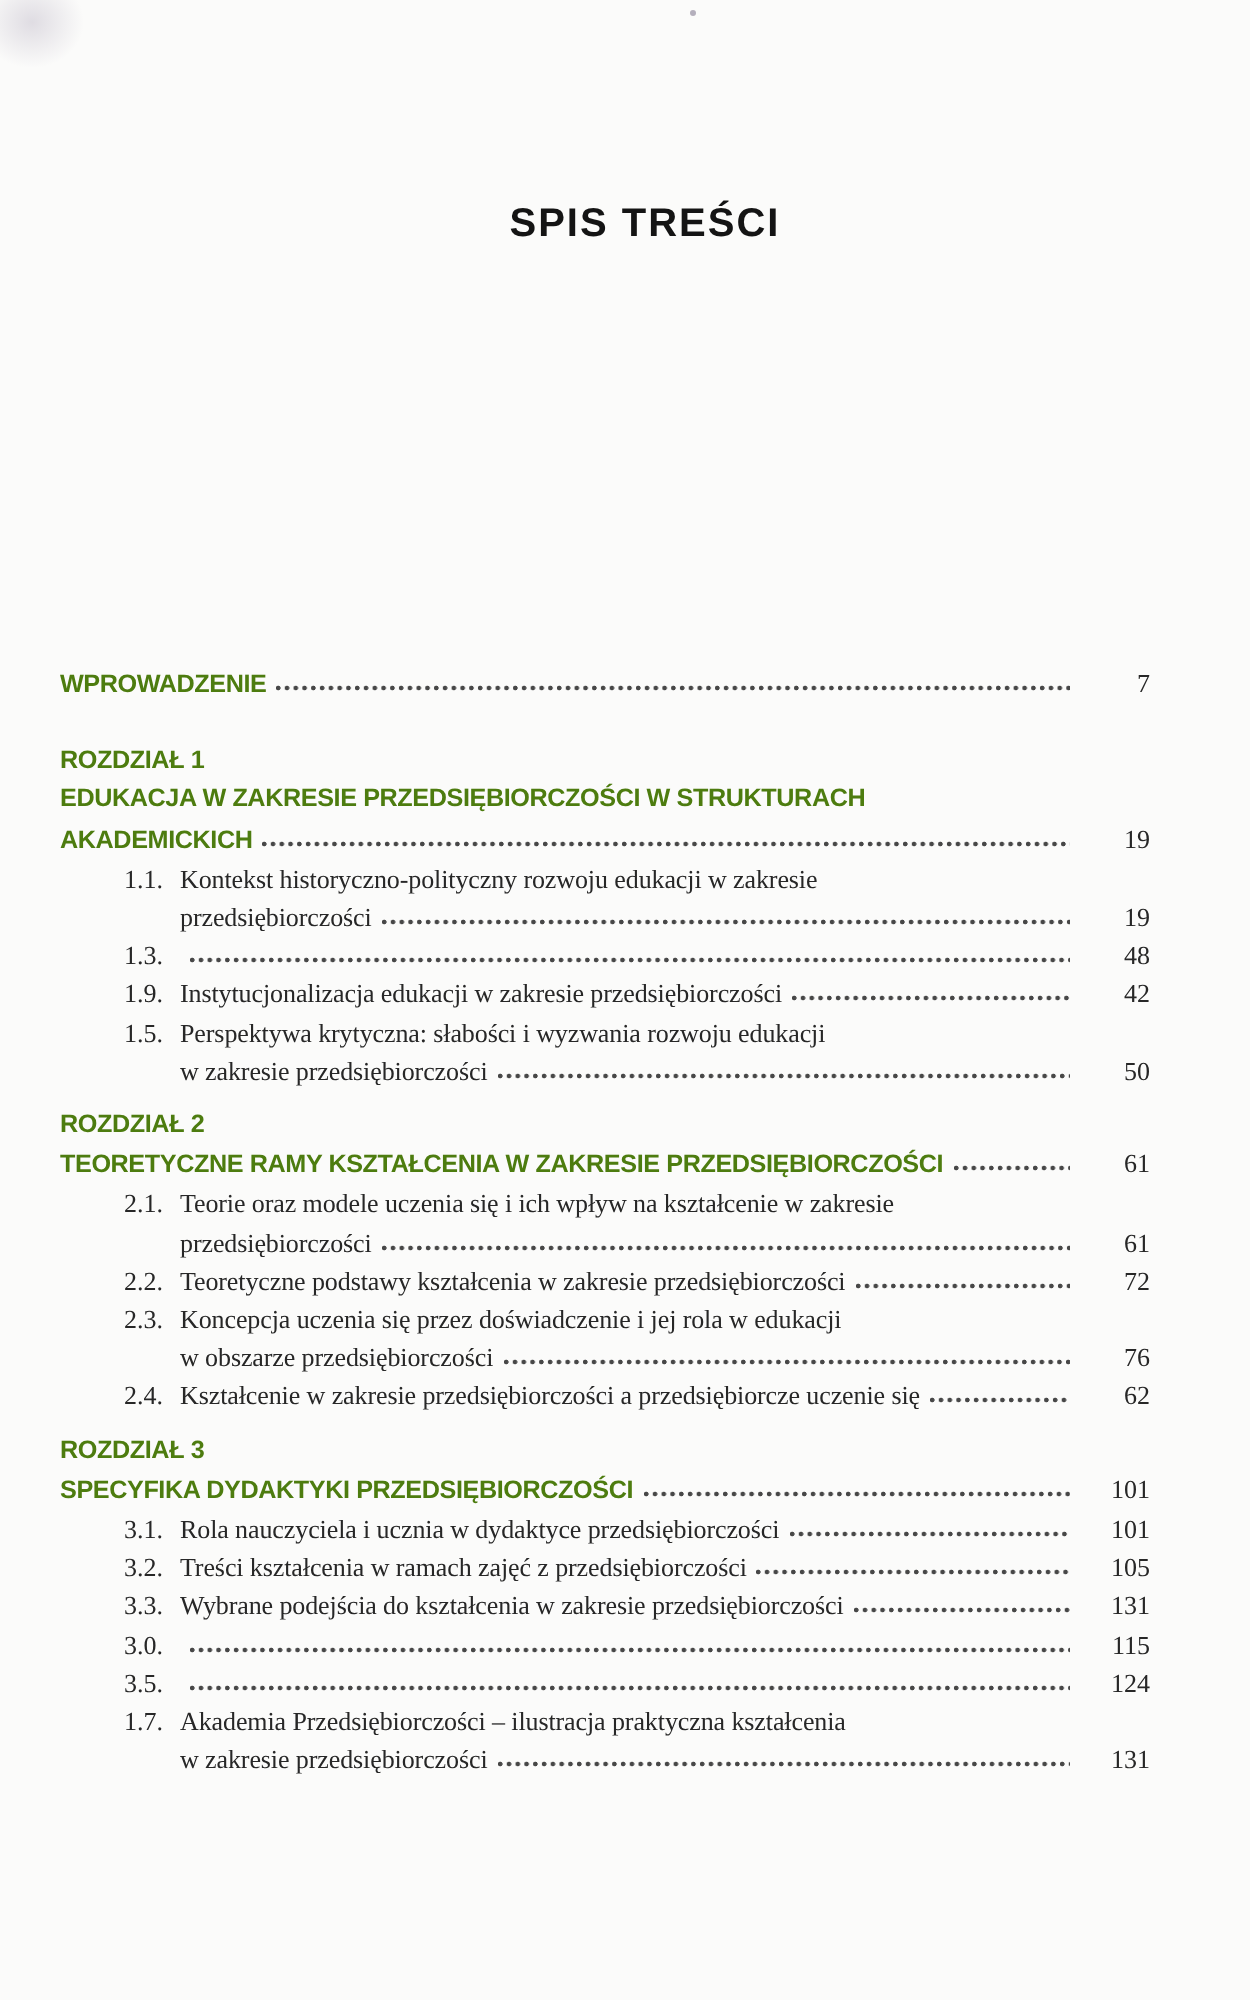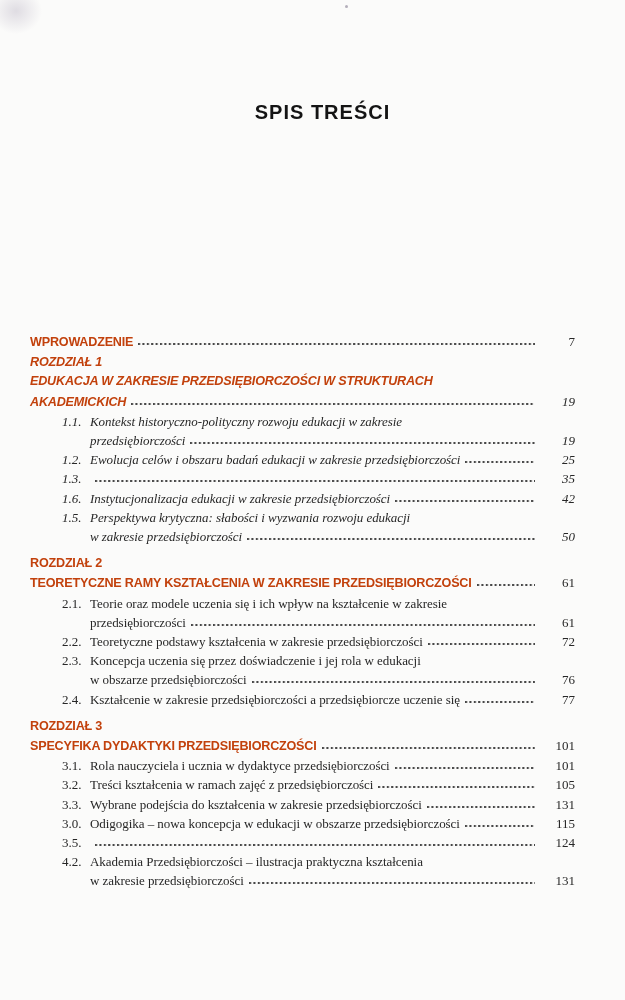--- a/index.html
+++ b/index.html
@@ -22,35 +22,35 @@
   .title{
     margin:0;padding-top:100px;text-align:center;
     font:700 20px/1.2 "Liberation Sans",sans-serif;
     letter-spacing:1px;color:#141414;padding-left:20px;
   }
   .toc{margin:208px 50px 0 30px;}
   .row{display:flex;align-items:baseline;line-height:19.2px;}
   .sans{
     flex:none;white-space:pre;
     font-family:"Liberation Sans",sans-serif;font-weight:700;font-size:12.6px;
-    letter-spacing:-0.2px;color:#c2410c;
+    letter-spacing:-0.2px;color:#4d7c0f;
   }
   .serif{font-family:"Liberation Serif",serif;font-size:13px;color:#272727;}
   .txt{flex:none;white-space:pre;letter-spacing:-0.05px;}
   .num{flex:none;width:28px;}
   .row.entry{margin-left:32px;}
   .row.entry.cont{padding-left:28px;justify-content:center;}
   .leader{
     flex:1;min-width:8px;height:11px;margin:0 6px 0 5px;align-self:baseline;display:inline-block;
     background-image:radial-gradient(circle at 1.1px 9px, var(--dot,#474747) 1px, rgba(0,0,0,0) 1.35px);
     background-size:4.4px 11px;background-repeat:repeat-x;
   }
   .pagenum{flex:none;width:34px;text-align:right;}
   .chapter{margin:8px 0 0 0;}
-  .chapter.first{margin-top:1px;font-style:italic;}
+  .chapter.first{margin-top:19px;}
 </style>
 </head>
 <body>
 
 <div class="page">
   <div class="smudge"></div>
   <div class="speck"></div>
 
   <h1 class="title">SPIS TREŚCI</h1>
 
@@ -76,32 +76,26 @@
           <div class="row entry">
             <span class="num serif">1.1.</span>
             <span class="txt serif">Kontekst historyczno-polityczny rozwoju edukacji w zakresie</span>
           </div>
           <div class="row entry cont">
             <span class="txt serif">przedsiębiorczości</span>
             <span class="leader"></span>
             <span class="pagenum serif">19</span>
           </div>
           <div class="row entry">
-            <span class="num serif">1.2.</span>
-            <span class="txt serif">Ewolucja celów i obszaru badań edukacji w zakresie przedsiębiorczości</span>
+            <span class="num serif">1.3.</span>
             <span class="leader"></span>
-            <span class="pagenum serif">25</span>
+            <span class="pagenum serif">48</span>
           </div>
           <div class="row entry">
-            <span class="num serif">1.3.</span>
-            <span class="leader"></span>
-            <span class="pagenum serif">35</span>
-          </div>
-          <div class="row entry">
-            <span class="num serif">1.6.</span>
+            <span class="num serif">1.9.</span>
             <span class="txt serif">Instytucjonalizacja edukacji w zakresie przedsiębiorczości</span>
             <span class="leader"></span>
             <span class="pagenum serif">42</span>
           </div>
           <div class="row entry">
             <span class="num serif">1.5.</span>
             <span class="txt serif">Perspektywa krytyczna: słabości i wyzwania rozwoju edukacji</span>
           </div>
           <div class="row entry cont">
             <span class="txt serif">w zakresie przedsiębiorczości</span>
@@ -139,21 +133,21 @@
           </div>
           <div class="row entry cont">
             <span class="txt serif">w obszarze przedsiębiorczości</span>
             <span class="leader"></span>
             <span class="pagenum serif">76</span>
           </div>
           <div class="row entry">
             <span class="num serif">2.4.</span>
             <span class="txt serif">Kształcenie w zakresie przedsiębiorczości a przedsiębiorcze uczenie się</span>
             <span class="leader"></span>
-            <span class="pagenum serif">77</span>
+            <span class="pagenum serif">62</span>
           </div>
         </section>
         <section class="chapter">
           <div class="row">
             <span class="sans">ROZDZIAŁ 3</span>
           </div>
           <div class="row">
             <span class="sans">SPECYFIKA DYDAKTYKI PRZEDSIĘBIORCZOŚCI</span>
             <span class="leader"></span>
             <span class="pagenum serif">101</span>
@@ -171,31 +165,30 @@
             <span class="pagenum serif">105</span>
           </div>
           <div class="row entry">
             <span class="num serif">3.3.</span>
             <span class="txt serif">Wybrane podejścia do kształcenia w zakresie przedsiębiorczości</span>
             <span class="leader"></span>
             <span class="pagenum serif">131</span>
           </div>
           <div class="row entry">
             <span class="num serif">3.0.</span>
-            <span class="txt serif">Odigogika – nowa koncepcja w edukacji w obszarze przedsiębiorczości</span>
             <span class="leader"></span>
             <span class="pagenum serif">115</span>
           </div>
           <div class="row entry">
             <span class="num serif">3.5.</span>
             <span class="leader"></span>
             <span class="pagenum serif">124</span>
           </div>
           <div class="row entry">
-            <span class="num serif">4.2.</span>
+            <span class="num serif">1.7.</span>
             <span class="txt serif">Akademia Przedsiębiorczości – ilustracja praktyczna kształcenia</span>
           </div>
           <div class="row entry cont">
             <span class="txt serif">w zakresie przedsiębiorczości</span>
             <span class="leader"></span>
             <span class="pagenum serif">131</span>
           </div>
         </section>
       </div>
   </div>

